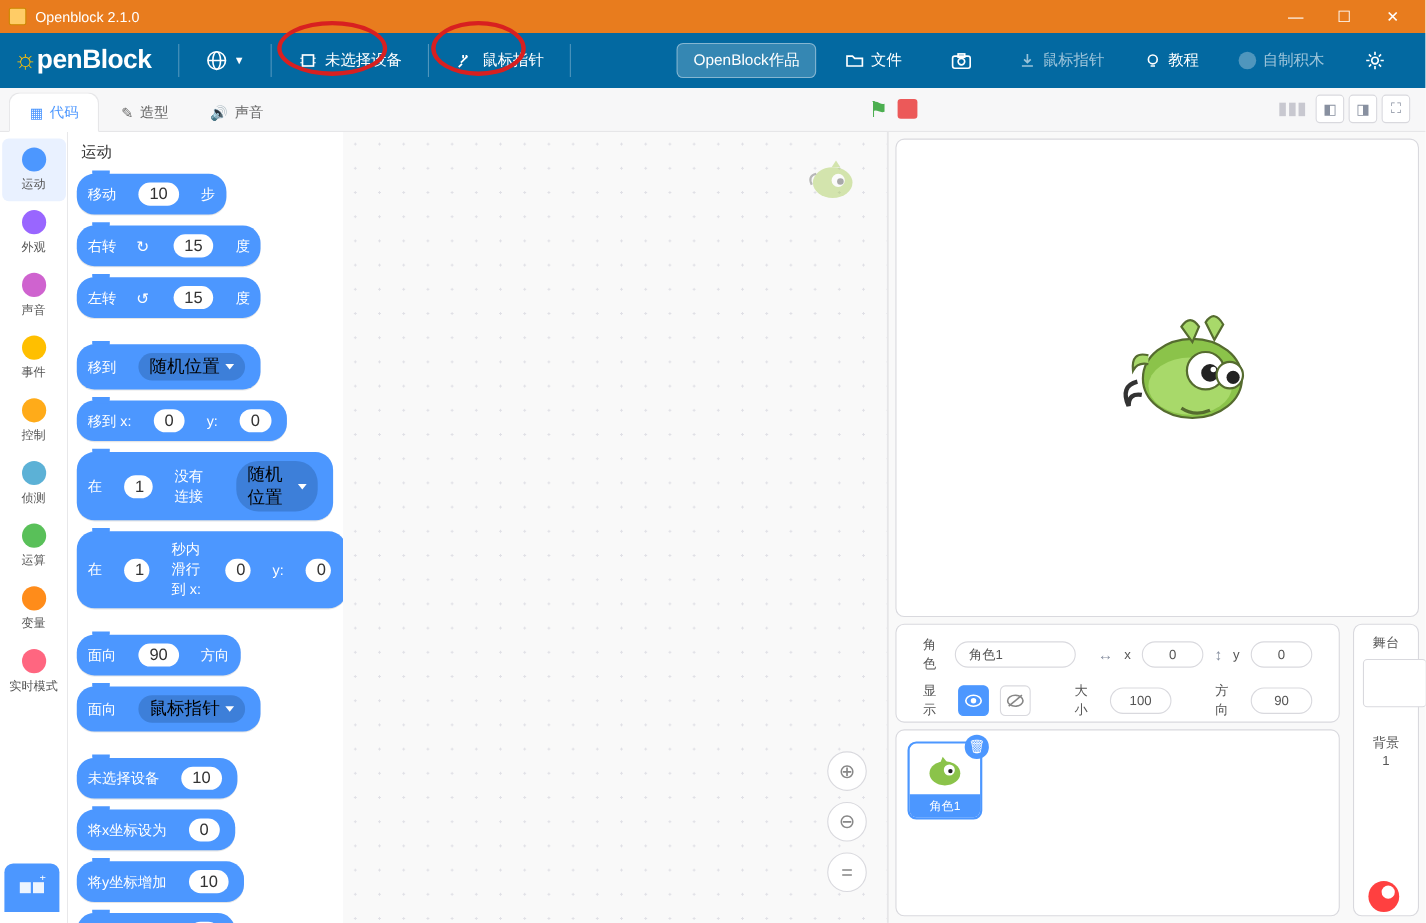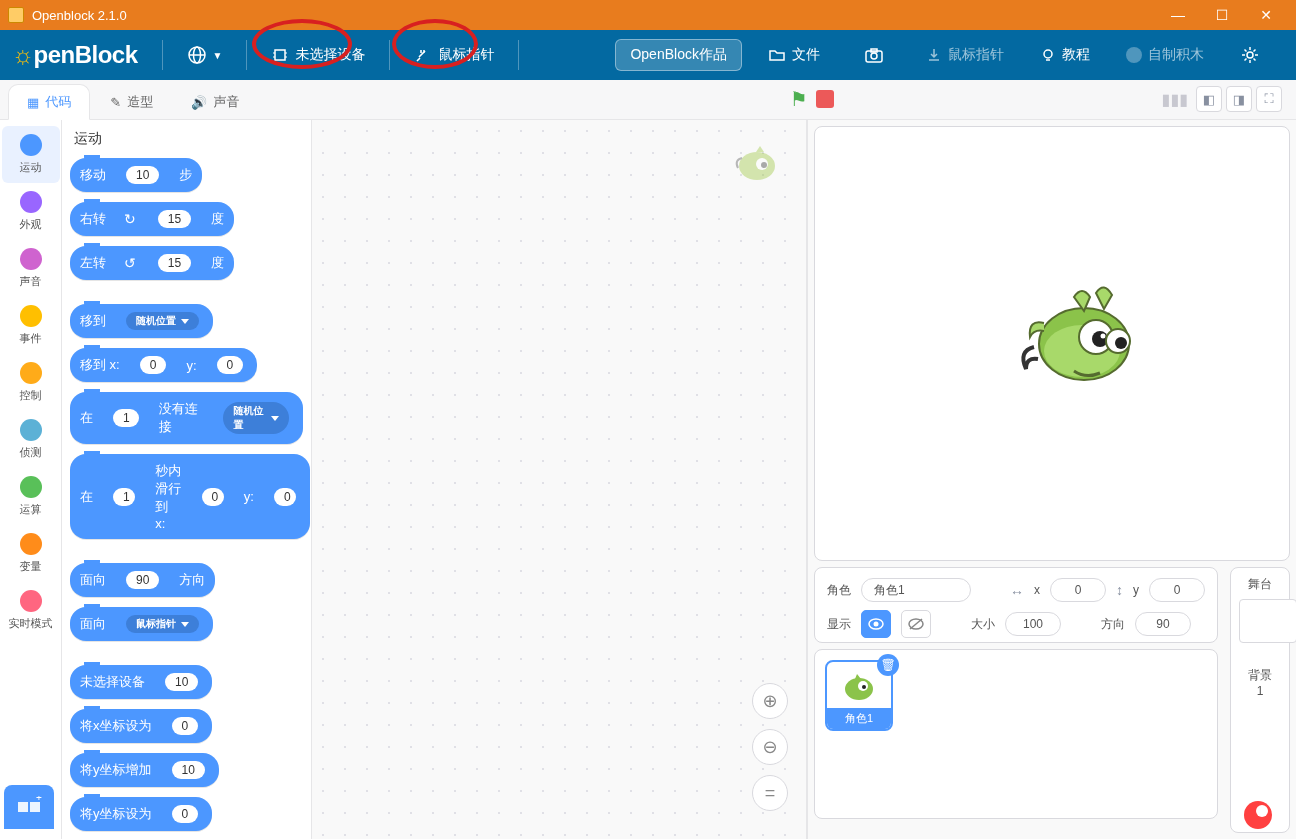--- a/index.html
+++ b/index.html
@@ -42,38 +42,38 @@
 .catcol { width: 62px; border-right: 1px solid #e6e6e8; background: #fff; display: flex; flex-direction: column; align-items: center; padding-top: 6px; }
 .cat { width: 58px; text-align: center; padding: 6px 0 8px; font-size: 11px; color: #555; border-radius: 6px; }
 .cat.active { background: #e9f1ff; }
 .catdot { width: 22px; height: 22px; border-radius: 50%; margin: 2px auto 4px; }
 
 
 .palette { width: 250px; border-right: 1px solid #e6e6e8; background: #fff; overflow-y: hidden; padding: 10px 8px; position: relative; }
 .palhdr { font-size: 14px; color: #333; margin-bottom: 10px; padding-left: 4px; }
 .block { background: #4c97ff; color: #fff; border-radius: 16px; padding: 8px 10px; font-size: 13px; display: inline-flex; align-items: center; margin-bottom: 10px; position: relative; box-shadow: 0 1px 0 rgba(0,0,0,0.1); gap: 16px; }
 .block::before { content:""; position:absolute; top:-3px; left:14px; width:16px; height:6px; background:#4c97ff; border-radius: 0 0 4px 4px; }
-.pill { background: #fff; color: #333; border-radius: 20px; padding: 2px 10px; margin: 0 4px; font-size: 12px; min-width: 20px; text-align: center; display: inline-block; }
-.ddpill { background: #3d7fd9; color: #ffffff; border-radius: 20px; padding: 2px 10px; margin: 0 4px; font-size: 10px; display: inline-flex; align-items: center; font-weight: bold; }
+.pill { background: #fff; color: #333; border-radius: 20px; padding: 2px 10px; margin: 0 4px; font-size: 15px; min-width: 20px; text-align: center; display: inline-block; }
+.ddpill { background: #3d7fd9; color: #000000; border-radius: 20px; padding: 2px 10px; margin: 0 4px; font-size: 16px; display: inline-flex; align-items: center; }
 .ddpill::after { content:""; width:0; height:0; border-left:4px solid transparent; border-right:4px solid transparent; border-top:5px solid #fff; margin-left:5px; }
 .rotico { display: inline-block; margin: 0 2px; font-size: 14px; }
 .blockgap { height: 14px; }
 
 
 .workspace { flex: 1; background: #f9f9f9; background-image: radial-gradient(#e0e0e6 1px, transparent 1px); background-size: 22px 22px; position: relative; }
 .wsicon { position: absolute; top: 18px; right: 24px; }
 .wsctrls { position: absolute; right: 18px; bottom: 28px; display: flex; flex-direction: column; gap: 10px; }
 .wsbtn { width: 36px; height: 36px; border-radius: 50%; border: 1px solid #d9d9de; background: #fff; display: flex; align-items: center; justify-content: center; color: #888; font-size: 18px; }
 
 
 .stageview { flex: 1; background: #fff; margin: 6px; border: 1px solid #d9d9de; border-radius: 8px; position: relative; overflow: hidden; }
 .sprite-on-stage { position: absolute; top: 35%; left: 42%; }
 
 
-.spriteinfo { height: 76px; background: #fff; margin: 0 6px 6px 6px; border: 1px solid #d9d9de; border-radius: 8px; padding: 10px 12px; display:flex; flex-direction:column; gap:8px;}
+.spriteinfo { height: 90px; background: #fff; margin: 0 6px 6px 6px; border: 1px solid #d9d9de; border-radius: 8px; padding: 10px 24px; display:flex; flex-direction:column; gap:8px;}
 .sirow { display: flex; align-items: center; gap: 10px; font-size: 12px; color: #555;}
 .sirow input, .pillinput { border: 1px solid #d9d9de; border-radius: 16px; padding: 4px 12px; font-size: 12px; text-align: center; width: 56px; color:#555;}
 .nameinput { width: 110px !important; text-align: left !important; }
 .togglebtn { width: 30px; height: 28px; border: 1px solid #d9d9de; border-radius: 5px; display:flex; align-items:center; justify-content:center; color:#888;}
 .togglebtn.on { background: #4c97ff; color:#fff; border-color:#4c97ff;}
 .axico { color:#8890a0; font-size:14px;}
 .spritelist { flex: 1; background: #fff; border: 1px solid #d9d9de; border-radius: 8px; padding: 10px; display:flex; align-items:flex-start;}
 .spritecard { width: 68px; border: 2px solid #4c97ff; border-radius: 8px; background: #fff; text-align:center; position: relative;}
 .spritecard .thumb { height: 46px; display:flex; align-items:center; justify-content:center;}
 .spritecard .scname { background:#4c97ff; color:#fff; font-size:11px; padding:3px 0; border-radius: 0 0 6px 6px;}

